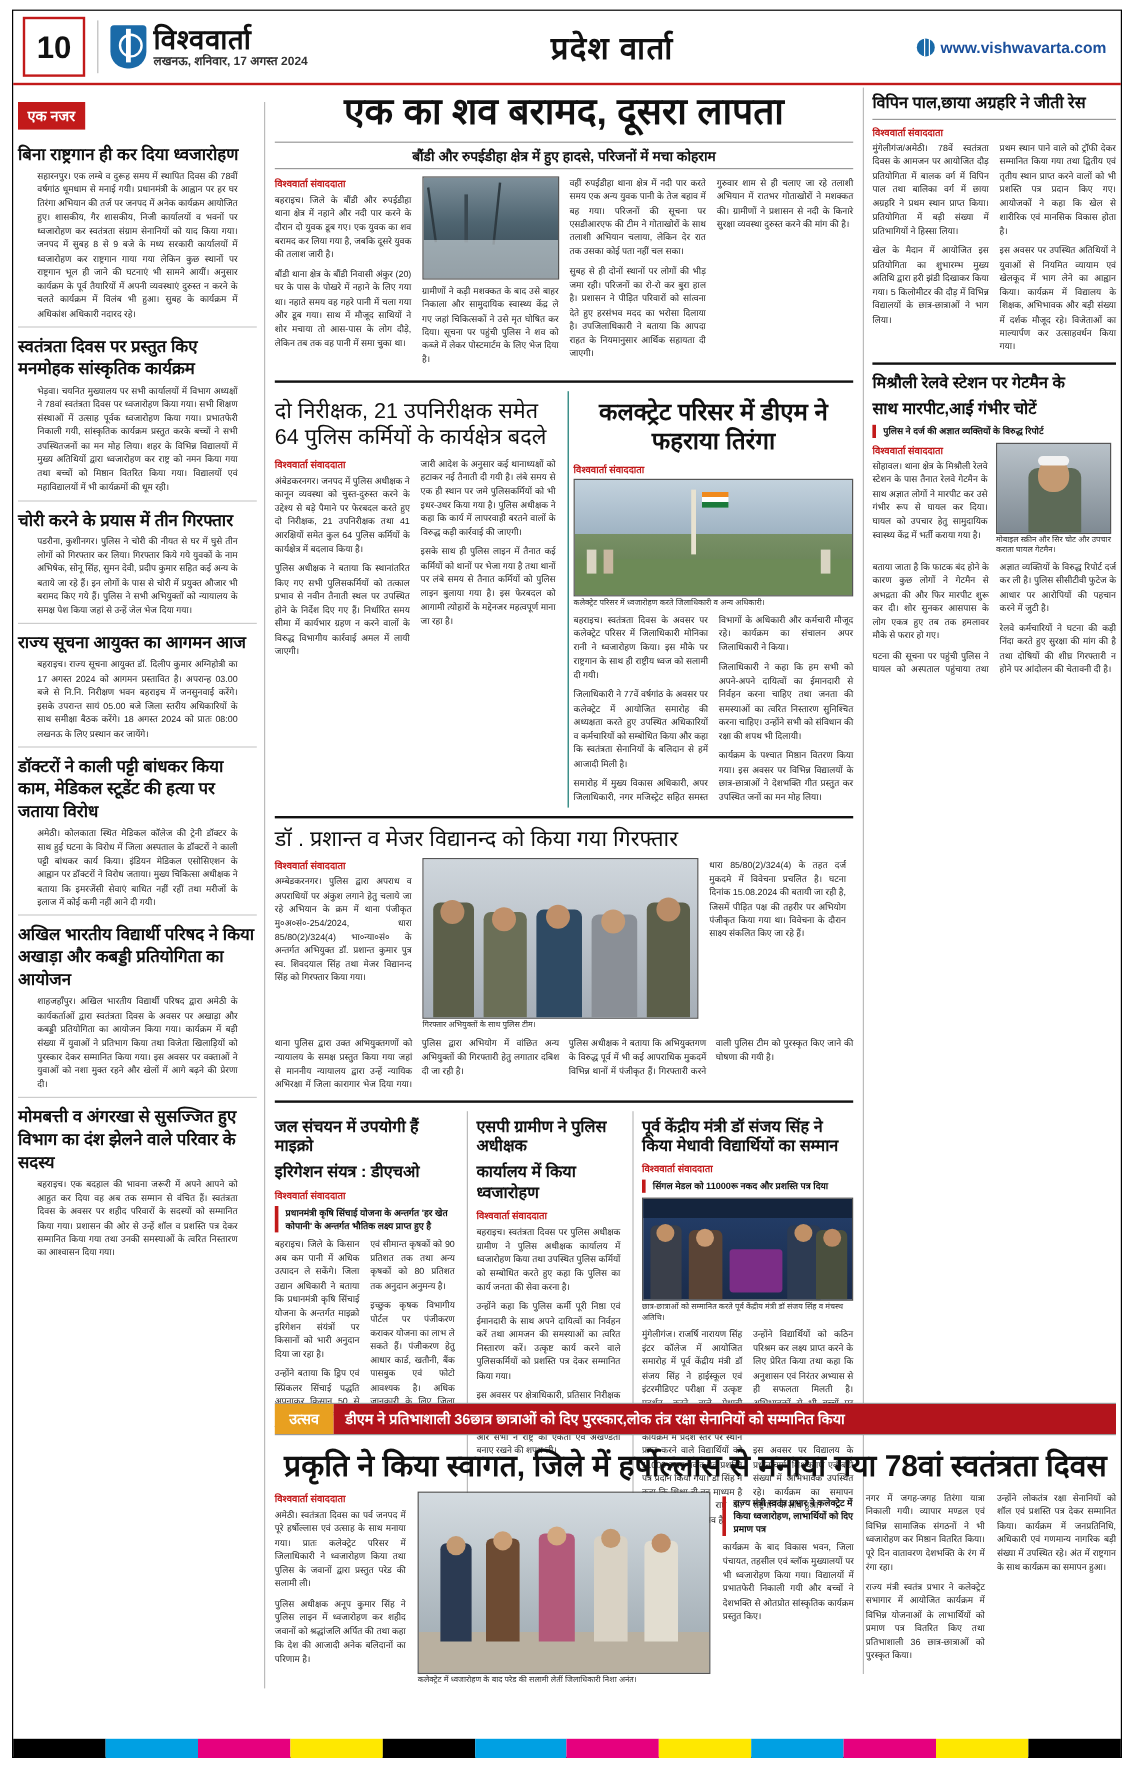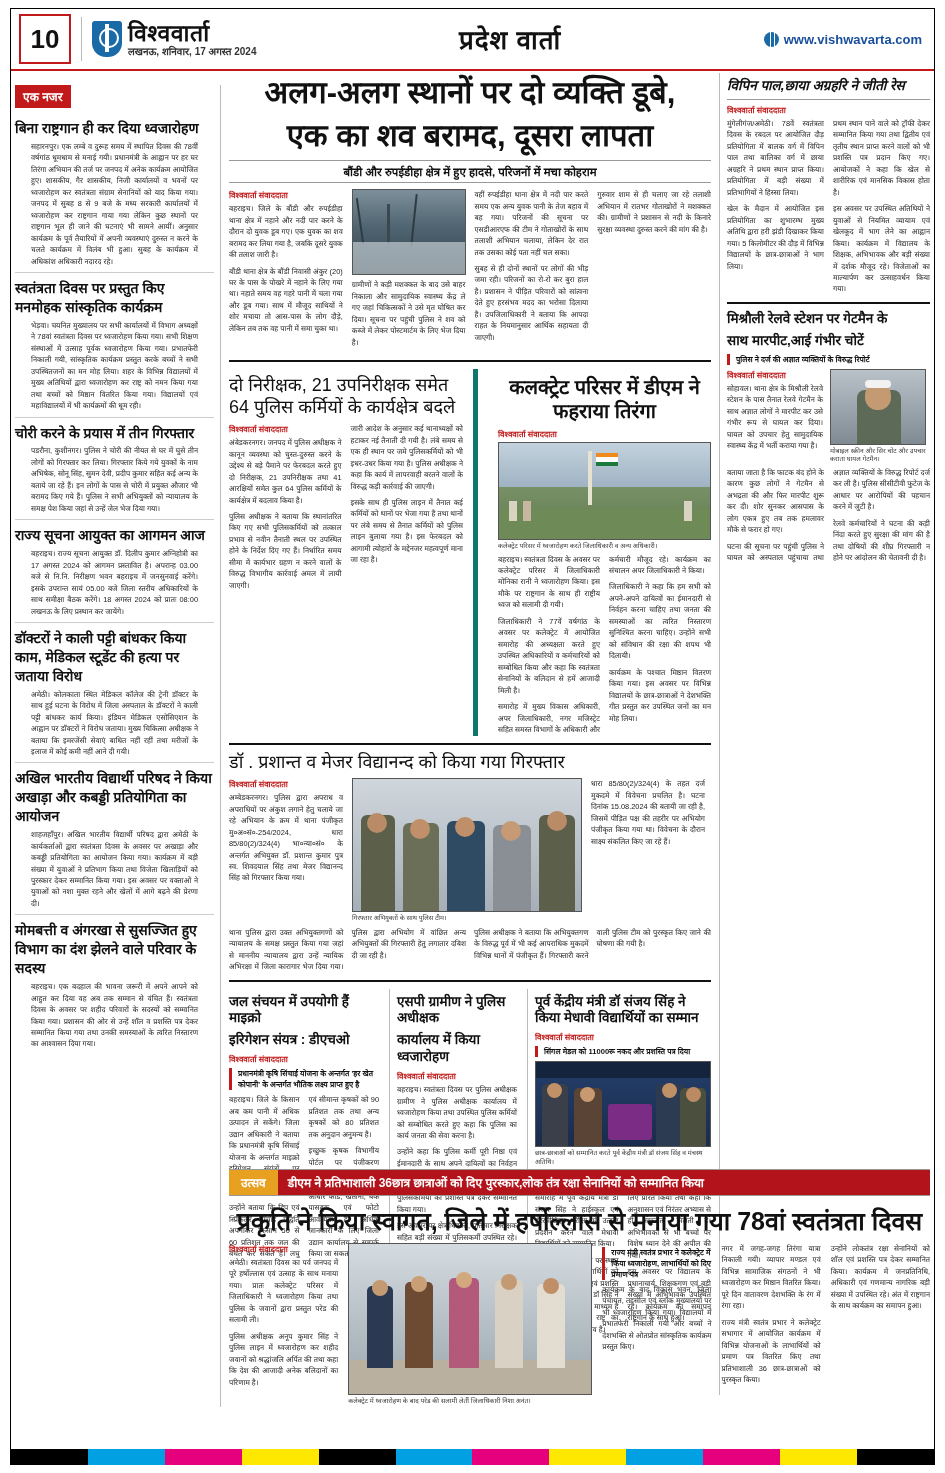--- a/index.html
+++ b/index.html
@@ -113,21 +113,20 @@
         <p>शाहजहाँपुर। अखिल भारतीय विद्यार्थी परिषद द्वारा अमेठी के कार्यकर्ताओं द्वारा  स्वतंत्रता दिवस के अवसर पर अखाड़ा और कबड्डी प्रतियोगिता का आयोजन किया गया। कार्यक्रम में बड़ी संख्या में युवाओं ने प्रतिभाग किया तथा विजेता खिलाड़ियों को पुरस्कार देकर सम्मानित किया गया। इस अवसर पर वक्ताओं ने युवाओं को नशा मुक्त रहने और खेलों में आगे बढ़ने की प्रेरणा दी।</p>
         <hr>
         <h4>मोमबत्ती व अंगरखा से सुसज्जित हुए विभाग का दंश झेलने वाले परिवार के सदस्य</h4>
         <p>बहराइच। एक बदहाल की भावना जरूरी में अपने आपने को आहुत कर दिया वह अब तक सम्मान से वंचित हैं। स्वतंत्रता दिवस के अवसर पर शहीद परिवारों के सदस्यों को सम्मानित किया गया। प्रशासन की ओर से उन्हें शॉल व प्रशस्ति पत्र देकर सम्मानित किया गया तथा उनकी समस्याओं के त्वरित निस्तारण का आश्वासन दिया गया।</p>
       </div>
     </div>
 
     <div class="col-mid">
 
       <div>
-        <div class="lead-title">अलग-अलग स्थानों पर दो व्यक्ति डूबे,</div>
         <div class="lead-title">एक का शव बरामद, दूसरा लापता</div>
         <div class="lead-sub">बौंडी और रुपईडीहा क्षेत्र में हुए हादसे, परिजनों में मचा कोहराम</div>
         <div style="display:flex;gap:9px;">
           <div style="width:114px;">
             <div class="byline">विश्ववार्ता संवाददाता</div>
             <p class="txt">बहराइच। जिले के बौंडी और रुपईडीहा थाना क्षेत्र में नहाने और नदी पार करने के दौरान दो युवक डूब गए। एक युवक का शव बरामद कर लिया गया है, जबकि दूसरे युवक की तलाश जारी है।</p>
             <p class="txt">बौंडी थाना क्षेत्र के बौंडी निवासी अंकुर (20) घर के पास के पोखरे में नहाने के लिए गया था। नहाते समय वह गहरे पानी में चला गया और डूब गया। साथ में मौजूद साथियों ने शोर मचाया तो आस-पास के लोग दौड़े, लेकिन तब तक वह पानी में समा चुका था।</p>
           </div>
           <div style="width:114px;">
             <div class="photo ph-water" style="height:84px;">
@@ -154,21 +153,21 @@
         <div style="width:234px;">
           <div class="hl">दो निरीक्षक, 21 उपनिरीक्षक समेत 64 पुलिस कर्मियों के कार्यक्षेत्र बदले</div>
           <div class="cols2">
             <div class="byline">विश्ववार्ता संवाददाता</div>
             <p class="txt">अंबेडकरनगर। जनपद में पुलिस अधीक्षक ने कानून व्यवस्था को चुस्त-दुरुस्त करने के उद्देश्य से बड़े पैमाने पर फेरबदल करते हुए दो निरीक्षक, 21 उपनिरीक्षक तथा 41 आरक्षियों समेत कुल 64 पुलिस कर्मियों के कार्यक्षेत्र में बदलाव किया है।</p>
             <p class="txt">पुलिस अधीक्षक ने बताया कि स्थानांतरित किए गए सभी पुलिसकर्मियों को तत्काल प्रभाव से नवीन तैनाती स्थल पर उपस्थित होने के निर्देश दिए गए हैं। निर्धारित समय सीमा में कार्यभार ग्रहण न करने वालों के विरुद्ध विभागीय कार्रवाई अमल में लायी जाएगी।</p>
             <p class="txt">जारी आदेश के अनुसार कई थानाध्यक्षों को हटाकर नई तैनाती दी गयी है। लंबे समय से एक ही स्थान पर जमे पुलिसकर्मियों को भी इधर-उधर किया गया है। पुलिस अधीक्षक ने कहा कि कार्य में लापरवाही बरतने वालों के विरुद्ध कड़ी कार्रवाई की जाएगी।</p>
             <p class="txt">इसके साथ ही पुलिस लाइन में तैनात कई कर्मियों को थानों पर भेजा गया है तथा थानों पर लंबे समय से तैनात कर्मियों को पुलिस लाइन बुलाया गया है। इस फेरबदल को आगामी त्योहारों के मद्देनजर महत्वपूर्ण माना जा रहा है।</p>
           </div>
         </div>
-        <div style="width:238px;border-left:5px solid #0f766e;padding-left:20px;box-sizing:border-box;">
+        <div style="width:238px;border-left:1px solid #0f766e;padding-left:4px;box-sizing:border-box;">
           <div class="hl-c">कलक्ट्रेट परिसर में डीएम ने फहराया तिरंगा</div>
           <div class="byline">विश्ववार्ता संवाददाता</div>
           <div class="photo ph-green" style="height:96px;margin:3px 0 2px;">
             <div style="position:absolute;left:0;top:0;width:100%;height:46%;background:linear-gradient(#c3d2dd,#9fb3c3);"></div>
             <div style="position:absolute;left:42%;top:8px;width:4px;height:54px;background:#e8e2d0;"></div>
             <div style="position:absolute;left:46%;top:10px;width:22px;height:13px;background:linear-gradient(#f08a1d 33%,#fff 33%,#fff 66%,#1b7a3a 66%);"></div>
             <div style="position:absolute;left:0;bottom:0;width:100%;height:30px;background:#6d8a57;"></div>
             <div style="position:absolute;left:10px;bottom:18px;width:8px;height:20px;background:#d9d4c2;"></div>
             <div style="position:absolute;left:24px;bottom:18px;width:8px;height:20px;background:#c8b7a0;"></div>
             <div style="position:absolute;right:18px;bottom:18px;width:8px;height:20px;background:#d9d4c2;"></div>
@@ -262,24 +261,24 @@
             <p class="txt">मुंगेलीगंज। राजर्षि नारायण सिंह इंटर कॉलेज में आयोजित समारोह में पूर्व केंद्रीय मंत्री डॉ संजय सिंह ने हाईस्कूल एवं इंटरमीडिएट परीक्षा में उत्कृष्ट प्रदर्शन करने वाले मेधावी विद्यार्थियों को सम्मानित किया।</p>
             <p class="txt">कार्यक्रम में प्रदेश स्तर पर स्थान प्राप्त करने वाले विद्यार्थियों को 11000 रुपए नकद एवं प्रशस्ति पत्र प्रदान किया गया। डॉ सिंह ने कहा कि शिक्षा ही वह माध्यम है जिससे समाज और राष्ट्र का सर्वांगीण विकास सम्भव है।</p>
             <p class="txt">उन्होंने विद्यार्थियों को कठिन परिश्रम कर लक्ष्य प्राप्त करने के लिए प्रेरित किया तथा कहा कि अनुशासन एवं निरंतर अभ्यास से ही सफलता मिलती है। अभिभावकों से भी बच्चों पर विशेष ध्यान देने की अपील की गयी।</p>
             <p class="txt">इस अवसर पर विद्यालय के प्रधानाचार्य, शिक्षकगण एवं बड़ी संख्या में अभिभावक उपस्थित रहे। कार्यक्रम का समापन राष्ट्रगान के साथ हुआ।</p>
           </div>
         </div>
       </div>
     </div>
 
     <div class="col-right">
-      <div class="hl-s" style="border-bottom:1px solid #999;padding-bottom:4px;font-style:italic;">विपिन पाल,छाया अग्रहरि ने जीती रेस</div>
+      <div class="hl-s" style="border-bottom:1px solid #999;padding-bottom:4px;">विपिन पाल,छाया अग्रहरि ने जीती रेस</div>
       <div class="byline">विश्ववार्ता संवाददाता</div>
       <div class="cols2">
-        <p class="txt">मुंगेलीगंज/अमेठी। 78वें स्वतंत्रता दिवस के रबदल पर आयोजित दौड़ प्रतियोगिता में बालक वर्ग में विपिन पाल तथा बालिका वर्ग में छाया अग्रहरि ने प्रथम स्थान प्राप्त किया। प्रतियोगिता में बड़ी संख्या में प्रतिभागियों ने हिस्सा लिया।</p>
+        <p class="txt">मुंगेलीगंज/अमेठी। 78वें स्वतंत्रता दिवस के आमजन पर आयोजित दौड़ प्रतियोगिता में बालक वर्ग में विपिन पाल तथा बालिका वर्ग में छाया अग्रहरि ने प्रथम स्थान प्राप्त किया। प्रतियोगिता में बड़ी संख्या में प्रतिभागियों ने हिस्सा लिया।</p>
         <p class="txt">खेल के मैदान में आयोजित इस प्रतियोगिता का शुभारम्भ मुख्य अतिथि द्वारा हरी झंडी दिखाकर किया गया। 5 किलोमीटर की दौड़ में विभिन्न विद्यालयों के छात्र-छात्राओं ने भाग लिया।</p>
         <p class="txt">प्रथम स्थान पाने वाले को ट्रॉफी देकर सम्मानित किया गया तथा द्वितीय एवं तृतीय स्थान प्राप्त करने वालों को भी प्रशस्ति पत्र प्रदान किए गए। आयोजकों ने कहा कि खेल से शारीरिक एवं मानसिक विकास होता है।</p>
         <p class="txt">इस अवसर पर उपस्थित अतिथियों ने युवाओं से नियमित व्यायाम एवं खेलकूद में भाग लेने का आह्वान किया। कार्यक्रम में विद्यालय के शिक्षक, अभिभावक और बड़ी संख्या में दर्शक मौजूद रहे। विजेताओं का माल्यार्पण कर उत्साहवर्धन किया गया।</p>
       </div>
       <div class="rule-d"></div>
       <div class="hl-s">मिश्रौली रेलवे स्टेशन पर गेटमैन के</div>
       <div class="hl-s">साथ मारपीट,आई गंभीर चोटें</div>
       <div class="quote">पुलिस ने दर्ज की अज्ञात व्यक्तियों के विरुद्ध रिपोर्ट</div>
       <div style="display:flex;gap:7px;">
         <div style="width:96px;">

